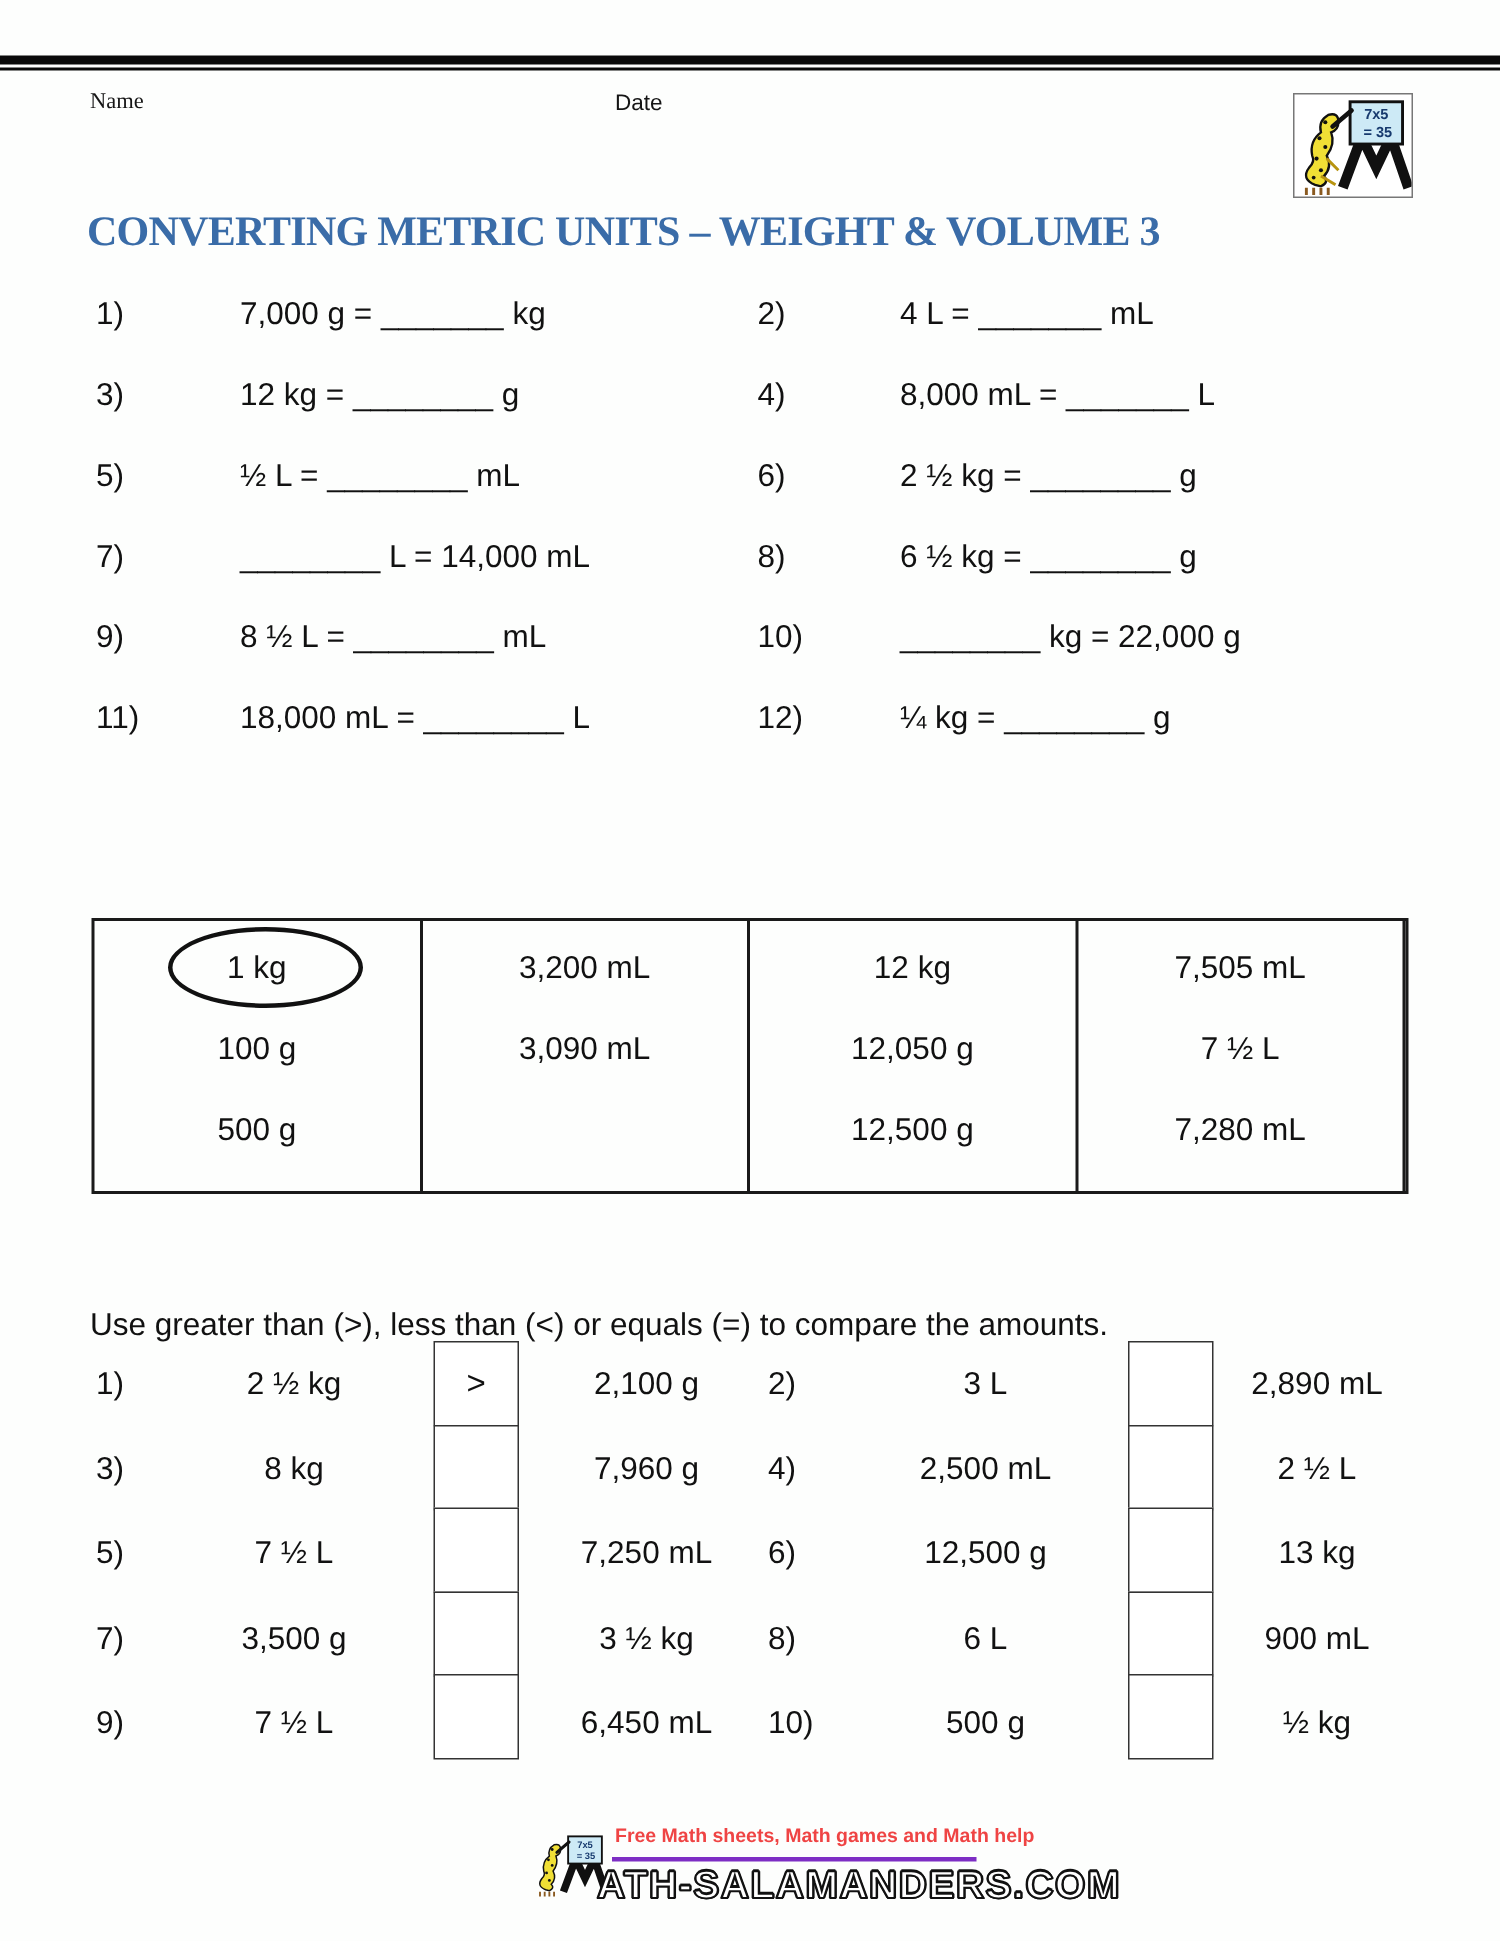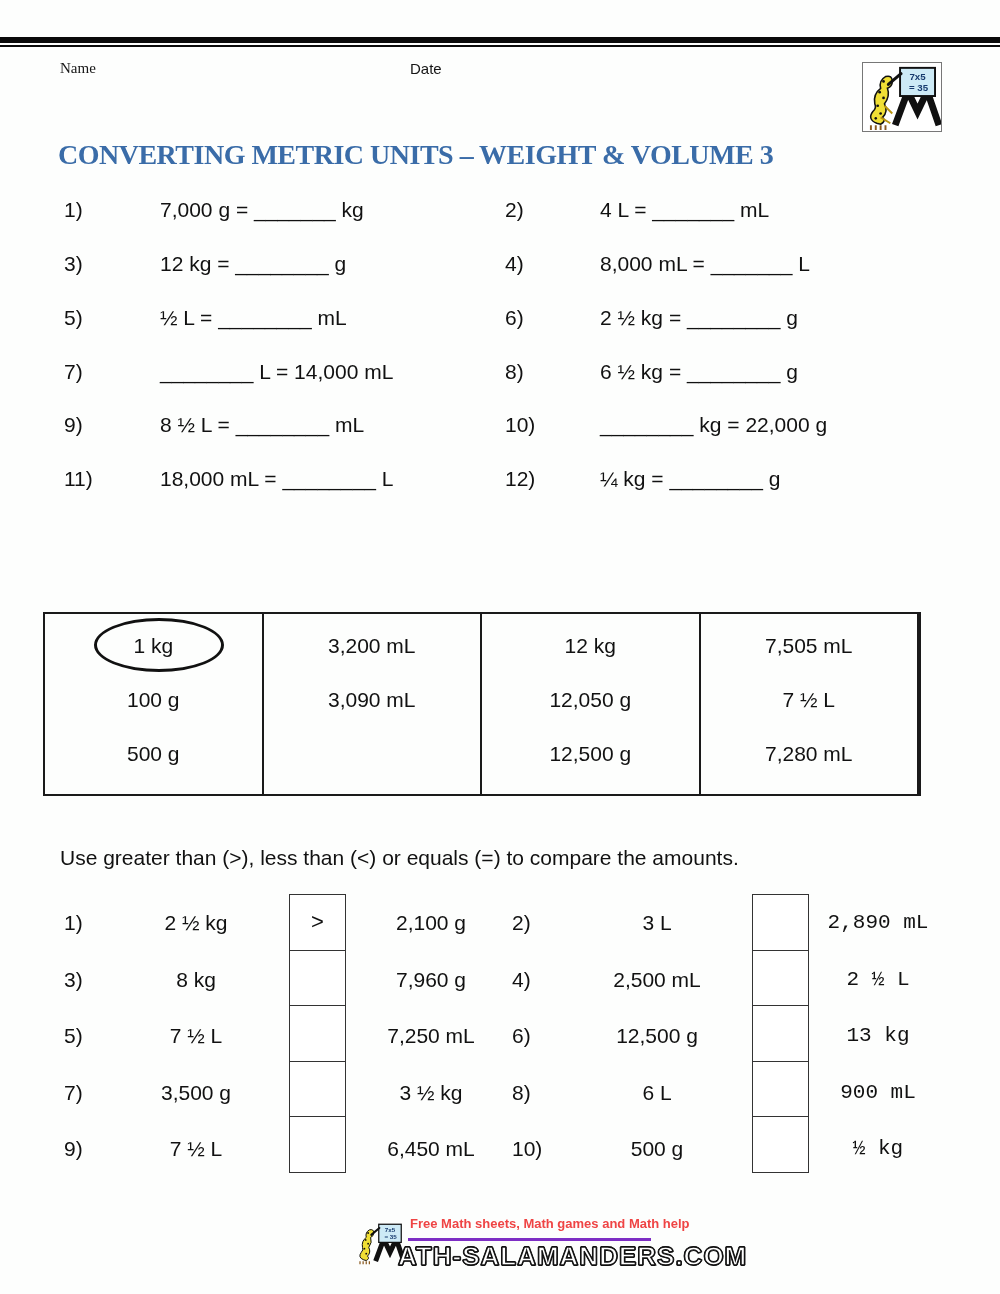--- a/index.html
+++ b/index.html
@@ -37,39 +37,39 @@
   .conv-row { position: absolute; left: 0; width: 100%; height: 28px; line-height: 28px; font-size: 21px; }
   .pnum  { position: absolute; left: 64px;  width: 58px; }
   .ltext { position: absolute; left: 160px; white-space: nowrap; }
   .rnum  { position: absolute; left: 505px; width: 62px; }
   .rtext { position: absolute; left: 600px; white-space: nowrap; }
 
   .section-heading { position: absolute; left: 60px; height: 28px; line-height: 28px; font-size: 21px; white-space: nowrap; }
 
   
   .most-table {
-    position: absolute; left: 43px; top: 612px; width: 878px; height: 184px;
+    position: absolute; left: 61px; top: 612px; width: 878px; height: 184px;
     border: 2px solid #1a1a1a; display: flex;
   }
   .most-col { flex: 1 1 0; border-right: 2px solid #1a1a1a; padding-top: 5px; }
   .most-col:last-child { border-right: none; }
   .most-cell { height: 54px; line-height: 54px; text-align: center; font-size: 21px; }
   .circle-annotation {
     position: absolute; left: 49px; top: 4px; width: 130px; height: 54px;
     border: 3px solid #111; border-radius: 50%;
   }
 
   
   .cmp-row { position: absolute; left: 0; width: 100%; height: 28px; line-height: 28px; font-size: 21px; }
   .cnum    { position: absolute; left: 64px;  width: 52px; }
   .clamt   { position: absolute; left: 103px; width: 186px; text-align: center; white-space: nowrap; }
   .cramt   { position: absolute; left: 352px; width: 158px; text-align: center; white-space: nowrap; }
   .cnum2   { position: absolute; left: 512px; width: 58px; }
   .clamt2  { position: absolute; left: 563px; width: 188px; text-align: center; white-space: nowrap; }
-  .cramt2  { position: absolute; left: 812px; width: 132px; text-align: center; white-space: nowrap; font-family: Liberation Mono, monospace; }
+  .cramt2  { position: absolute; left: 812px; width: 132px; text-align: center; white-space: nowrap; }
 
   .box-strip { position: absolute; top: 894px; width: 57px; }
   .box-strip.left  { left: 289px; }
   .box-strip.right { left: 752px; }
   .cmp-box {
     width: 57px; height: 57px; margin-top: -1.5px;
     border: 1.5px solid #333; background: #fff;
     text-align: center; line-height: 54px; font-size: 22px; color: #111;
   }
   .cmp-box:first-child { margin-top: 0; }
@@ -180,21 +180,21 @@
       <div class="most-cell">12,500 g</div>
     </div>
     <div class="most-col">
       <div class="most-cell">7,505 mL</div>
       <div class="most-cell">7 ½ L</div>
       <div class="most-cell">7,280 mL</div>
     </div>
     <div class="circle-annotation"></div>
   </div>
 
-  <div class="section-heading" style="top:844px">Use greater than (&gt;), less than (&lt;) or equals (=) to compare the amounts.</div>
+  <div class="section-heading" style="top:870px">Use greater than (&gt;), less than (&lt;) or equals (=) to compare the amounts.</div>
 
   <div class="cmp-row" style="top:909px">
     <span class="cnum">1)</span>
     <span class="clamt">2 ½ kg</span>
     <span class="cramt">2,100 g</span>
     <span class="cnum2">2)</span>
     <span class="clamt2">3 L</span>
     <span class="cramt2">2,890 mL</span>
   </div>
   <div class="cmp-row" style="top:966px">

